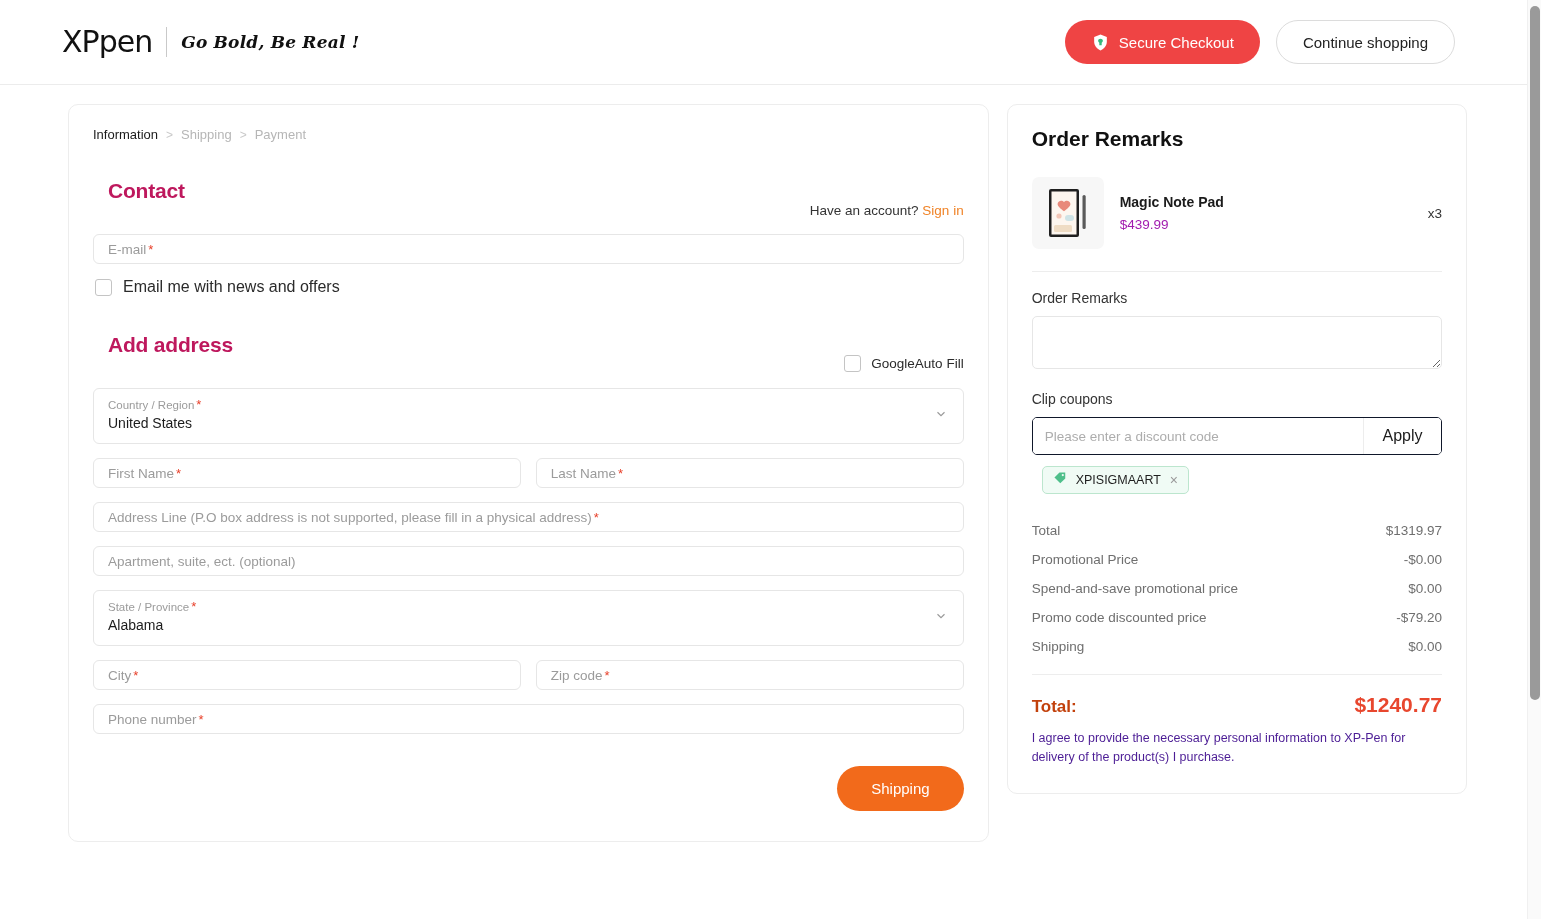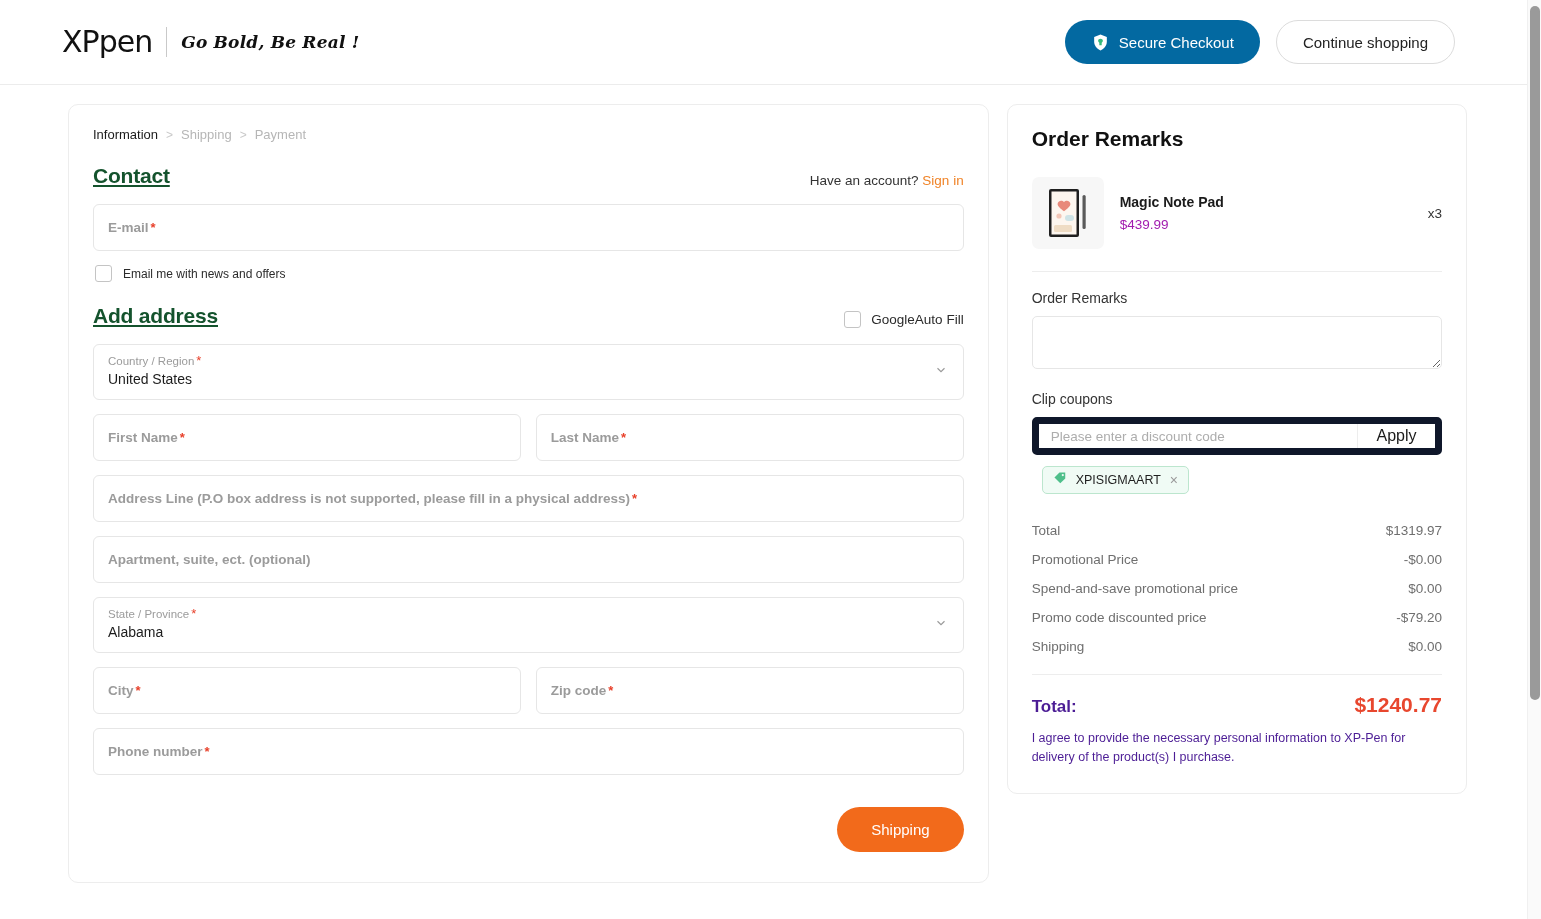--- a/index.html
+++ b/index.html
@@ -45,21 +45,21 @@
     letter-spacing: .2px;
   }
   .header-actions {
     margin-left: auto;
     display: flex;
     align-items: center;
     gap: 16px;
   }
   .btn-secure {
     display: flex; align-items: center; gap: 9px;
-    background: #0369a1;
+    background: #ef4444;
     color: #fff;
     border: none;
     border-radius: 24px;
     height: 44px;
     padding: 0 26px;
     font-size: 15px;
     font-family: "Liberation Sans", sans-serif;
     cursor: pointer;
   }
   .shield {
@@ -102,39 +102,37 @@
   .crumb { color: #b6b6b6; }
   .crumb-sep { color: #c9c9c9; font-size: 12px; }
 
   .row-head {
     display: flex; align-items: flex-end; justify-content: space-between;
     margin-bottom: 16px;
   }
   h2.sec {
     font-size: 21px;
     font-weight: bold;
-    margin: 0;
-    color: #14532d;
+    margin: 15px;
+    color: #be185d;
     letter-spacing: -.2px;
-    text-decoration: underline;
   }
   .acct { font-size: 13.5px; color: #333; }
   .acct a { color: #F08327; text-decoration: none; cursor: pointer; }
 
   .field {
     position: relative;
-    height: 47px;
+    height: 30px;
     border: 1px solid #e6e6e6;
     border-radius: 6px;
     background: #fff;
     display: flex;
     align-items: center;
     padding: 12px 14px;
     margin-bottom: 14px;
-    font-weight: bold;
   }
   .field.full { width: 100%; }
   .ph { font-size: 13.5px; color: #9b9b9b; }
   .req { color: #e8402a; font-size: 13px; margin-left: 2px; }
 
   .pair { display: flex; gap: 15px; }
   .pair .field { flex: 1; }
 
   .select {
     position: relative;
@@ -155,21 +153,21 @@
 
   .checkline { display: flex; align-items: center; gap: 11px; margin: 6px 0 22px 2px; }
   .cbox {
     width: 17px; height: 17px;
     border: 1.4px solid #c4c4c4;
     border-radius: 3px;
     background: #fff;
     cursor: pointer;
     flex: none;
   }
-  .checkline .txt { font-size: 12px; color: #2b2b2b; }
+  .checkline .txt { font-size: 16px; color: #2b2b2b; }
   .gaf { display: flex; align-items: center; gap: 10px; }
   .gaf .txt { font-size: 13.5px; color: #2b2b2b; }
 
   .submit-row { display: flex; justify-content: flex-end; margin-top: 32px; }
   .btn-shipping {
     background: #F26A1B;
     color: #fff;
     border: none;
     border-radius: 24px;
     height: 45px;
@@ -206,21 +204,21 @@
     border: 1px solid #e6e6e6;
     border-radius: 5px;
     resize: vertical;
     font-family: "Liberation Sans", sans-serif;
     font-size: 13px;
     padding: 8px 10px;
     color: #222;
     outline: none;
   }
 
-  .coupon-row { display: flex; border: 7px solid #0f172a; border-radius: 5px; height: 38px; overflow: hidden; }
+  .coupon-row { display: flex; border: 1px solid #0f172a; border-radius: 5px; height: 38px; overflow: hidden; }
   .coupon-row input {
     flex: 1;
     border: none;
     outline: none;
     padding: 0 12px;
     font-size: 13.5px;
     font-family: "Liberation Sans", sans-serif;
     color: #222;
     background: #fff;
   }
@@ -254,21 +252,21 @@
     font-size: 13.5px;
     color: #6f6f6f;
     padding: 7px 0;
   }
   .trow .v { color: #6f6f6f; }
   .grand-sep { height: 1px; background: #ededed; margin: 13px 0 0 0; }
   .grand {
     display: flex; justify-content: space-between; align-items: baseline;
     padding: 18px 0 12px 0;
   }
-  .grand .lab { font-size: 17px; font-weight: bold; color: #4c1d95; text-align: right; }
+  .grand .lab { font-size: 17px; font-weight: bold; color: #c2410c; text-align: right; }
   .grand .amt { font-size: 21px; font-weight: bold; color: #E8472E; }
   .disclaim { font-size: 12.5px; color: #4c1d95; line-height: 1.5; }
 
   
   .scrollbar {
     position: absolute;
     top: 0; right: 0;
     width: 14px; height: 919px;
     background: #fafafa;
     border-left: 1px solid #f0f0f0;

